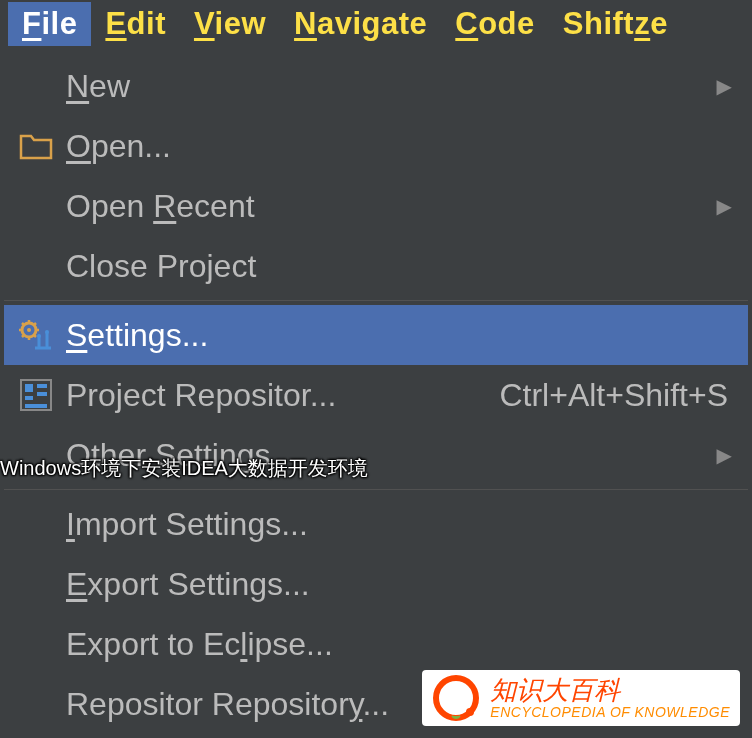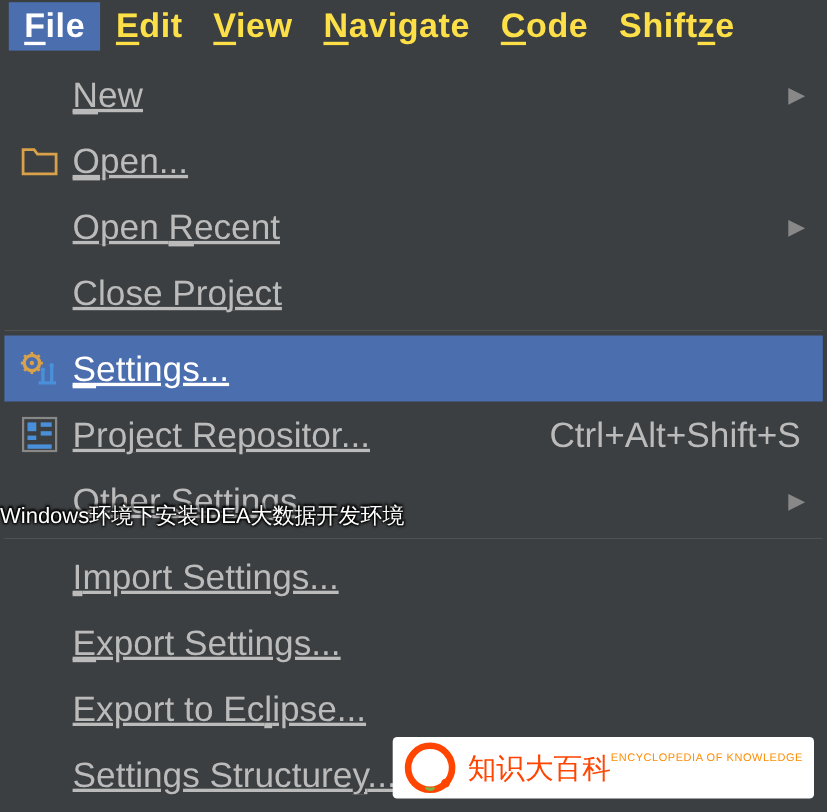--- a/index.html
+++ b/index.html
@@ -60,21 +60,20 @@
       width: 44px;
       height: 44px;
       margin-right: 8px;
       display: flex;
       align-items: center;
       justify-content: center;
       flex-shrink: 0;
     }
     .menu-label {
       flex: 1;
-      text-decoration: underline;
     }
     .menu-label .underline {
       text-decoration: underline;
       text-underline-offset: 4px;
     }
     .menu-shortcut {
       color: #bbbbbb;
       font-size: 32px;
       margin-left: auto;
       padding-right: 4px;
@@ -114,31 +113,32 @@
       padding: 4px 10px;
       border-radius: 4px;
     }
     .watermark-logo {
       width: 48px;
       height: 48px;
       margin-right: 10px;
     }
     .watermark-text {
       display: flex;
-      flex-direction: row;
+      flex-direction: column;
       line-height: 1.1;
+      font-style: italic;
     }
     .watermark-cn {
       color: #ff4500;
       font-size: 26px;
       font-weight: 500;
     }
     .watermark-en {
       color: #ff8c00;
-      font-size: 10px;
+      font-size: 14px;
       letter-spacing: 0.5px;
     }
   </style>
 </head>
 <body>
 
 <div class="menubar" id="menubar">
     <div class="menubar-item active"><span></span><span class="underline">F</span><span>ile</span></div>
     <div class="menubar-item"><span></span><span class="underline">E</span><span>dit</span></div>
     <div class="menubar-item"><span></span><span class="underline">V</span><span>iew</span></div>
@@ -210,21 +210,21 @@
     <div class="menu-row">
       <div class="menu-icon"></div>
       <div class="menu-label"><span></span><span class="underline">E</span><span>xport Settings...</span></div>
     </div>
     <div class="menu-row">
       <div class="menu-icon"></div>
       <div class="menu-label"><span>Export to Ec</span><span class="underline">l</span><span>ipse...</span></div>
     </div>
     <div class="menu-row">
       <div class="menu-icon"></div>
-      <div class="menu-label"><span>Settings Structure</span><span class="underline">y</span><span>...</span></div>
+      <div class="menu-label"><span>Repositor Repositor</span><span class="underline">y</span><span>...</span></div>
     </div>
   </div>
 
 <div class="overlay-text">Windows环境下安装IDEA大数据开发环境</div>
 
 <div class="watermark">
   <div class="watermark-logo">
     <svg viewBox="0 0 48 48">
       <circle cx="24" cy="24" r="20" fill="none" stroke="#ff4500" stroke-width="6"></circle>
       <circle cx="38" cy="38" r="4" fill="#ff4500"></circle>

